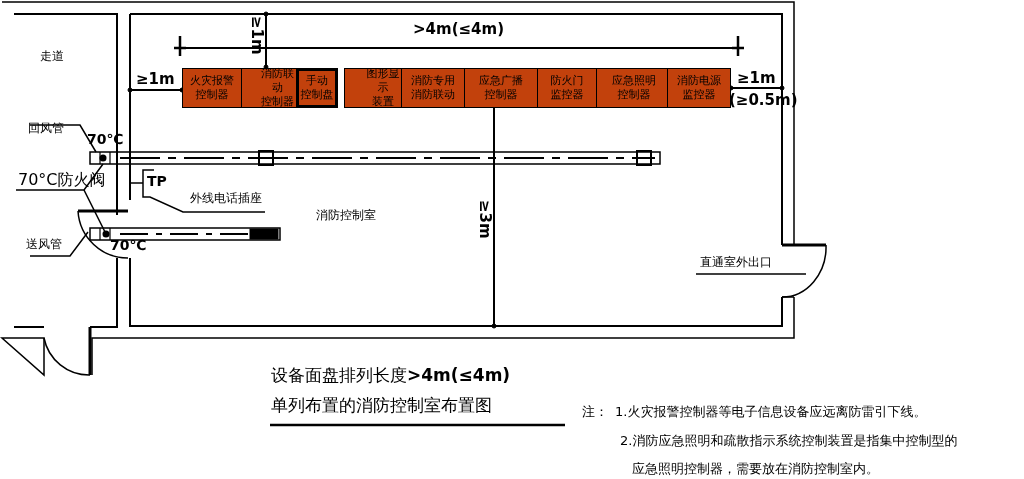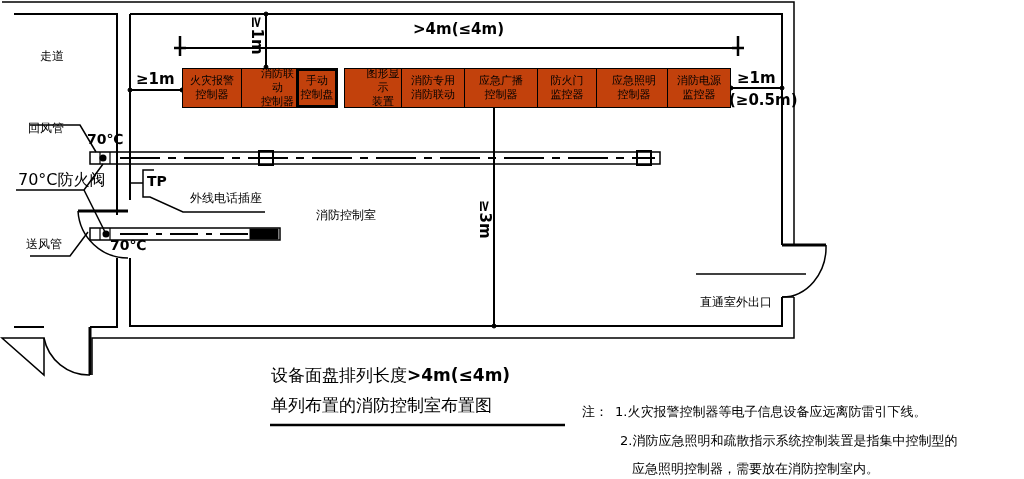--- a/index.html
+++ b/index.html
@@ -84,21 +84,21 @@
     <path d="M696,274 H806" stroke-width="1.5"></path>
 
     <path d="M270,425 H565" stroke-width="2.5"></path>
   </g>
   <circle cx="103" cy="158" r="3.5" fill="#000"></circle>
   <circle cx="106" cy="234" r="3.5" fill="#000"></circle>
 </svg>
 
 <div class="lbl s12" style="left:40px;top:50px;">走道</div>
 <div class="lbl s12" style="left:316px;top:209px;">消防控制室</div>
-<div class="lbl s12" style="left:700px;top:256px;margin-top:40px;">直通室外出口</div>
+<div class="lbl s12" style="left:700px;top:256px;">直通室外出口</div>
 <div class="lbl s12" style="left:28px;top:122px;">回风管</div>
 <div class="lbl s12" style="left:26px;top:238px;">送风管</div>
 <div class="lbl s11" style="left:18px;top:172px;">70°C防火阀</div>
 <div class="lbl bold" style="left:87px;top:132px;font-size:14px;">70℃</div>
 <div class="lbl bold" style="left:110px;top:238px;font-size:14px;">70℃</div>
 <div class="lbl bold" style="left:147px;top:174px;font-size:14px;">TP</div>
 <div class="lbl s12" style="left:190px;top:192px;">外线电话插座</div>
 
 <div class="lbl bold" style="left:413px;top:22px;font-size:15px;">&gt;4m(≤4m)</div>
 <div class="vert" style="left:264px;top:16px;">≥1m</div>

